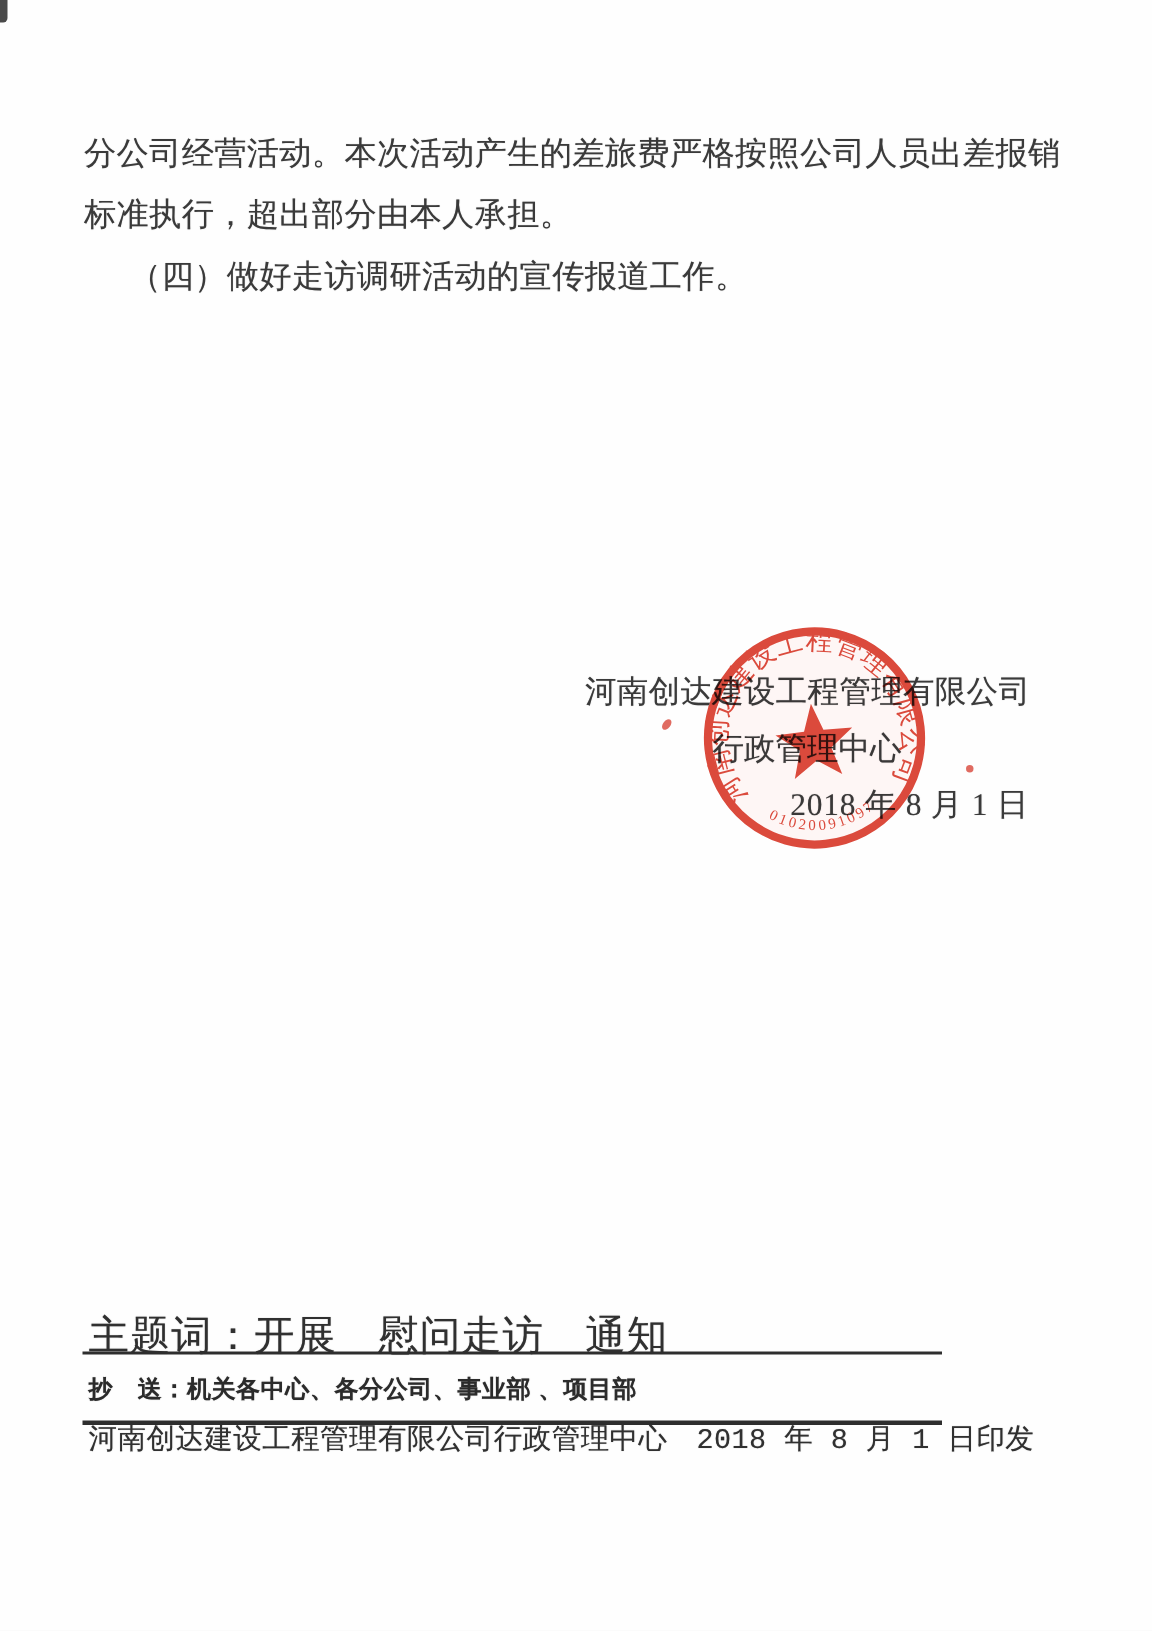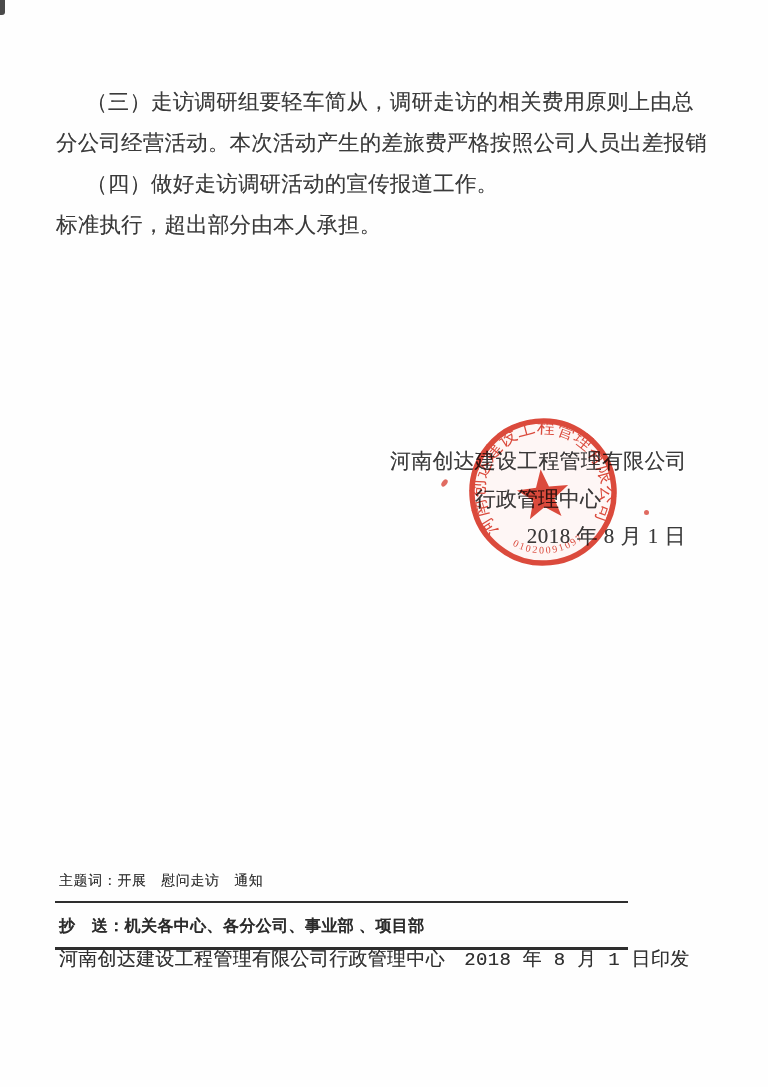--- a/index.html
+++ b/index.html
@@ -50,43 +50,42 @@
   .seal text{font-family:"Liberation Serif", serif;}
   .speck{position:absolute;background:rgba(214,58,44,0.75);border-radius:50%;}
   .speck-1{left:442px;top:479px;width:5px;height:8px;transform:rotate(38deg);}
   .speck-2{left:644px;top:510px;width:5px;height:5px;}
   
   .footer-row{
     position:absolute;left:59px;white-space:nowrap;
     color:#303030;
     text-shadow:0 0 0.6px rgba(50,50,50,0.5);
   }
-  .subject-row{top:872px;font-size:14px;letter-spacing:0.6px;}
+  .subject-row{top:872px;font-size:27px;letter-spacing:0.6px;}
   .cc-row{
     top:916px;font-size:16px;letter-spacing:0.4px;
     font-family:"Liberation Sans", sans-serif;font-weight:bold;
     color:#2b2b2b;
   }
   .imprint-row{top:946px;font-size:19px;letter-spacing:0.3px;font-family:Liberation Mono, monospace;}
   .rule{position:absolute;left:55px;width:573px;background:#2e2e2e;}
   .rule-1{top:901px;height:2px;}
   .rule-2{top:947px;height:3px;}
 </style>
 </head>
 <body>
 
 <div class="page">
 
   <div class="corner-mark"></div>
 
   <div class="body-text">
-    <div class="body-line indent">（三）走访调研组要轻车简从，调研走访的相关费用原则上由总</div>
     <div class="body-line">分公司经营活动。本次活动产生的差旅费严格按照公司人员出差报销</div>
+    <div class="body-line">标准执行，超出部分由本人承担。</div>
     <div class="body-line indent">（四）做好走访调研活动的宣传报道工作。</div>
-    <div class="body-line">标准执行，超出部分由本人承担。</div>
   </div>
 
   <div class="signature">
     <div class="sig-line sig-company">河南创达建设工程管理有限公司</div>
     <div class="sig-line sig-dept">行政管理中心</div>
     <div class="sig-line sig-date">2018 年 8 月 1 日</div>
   </div>
 
   <svg class="seal" viewBox="0 0 220 220">
     <g transform="rotate(-6 110 110)">

